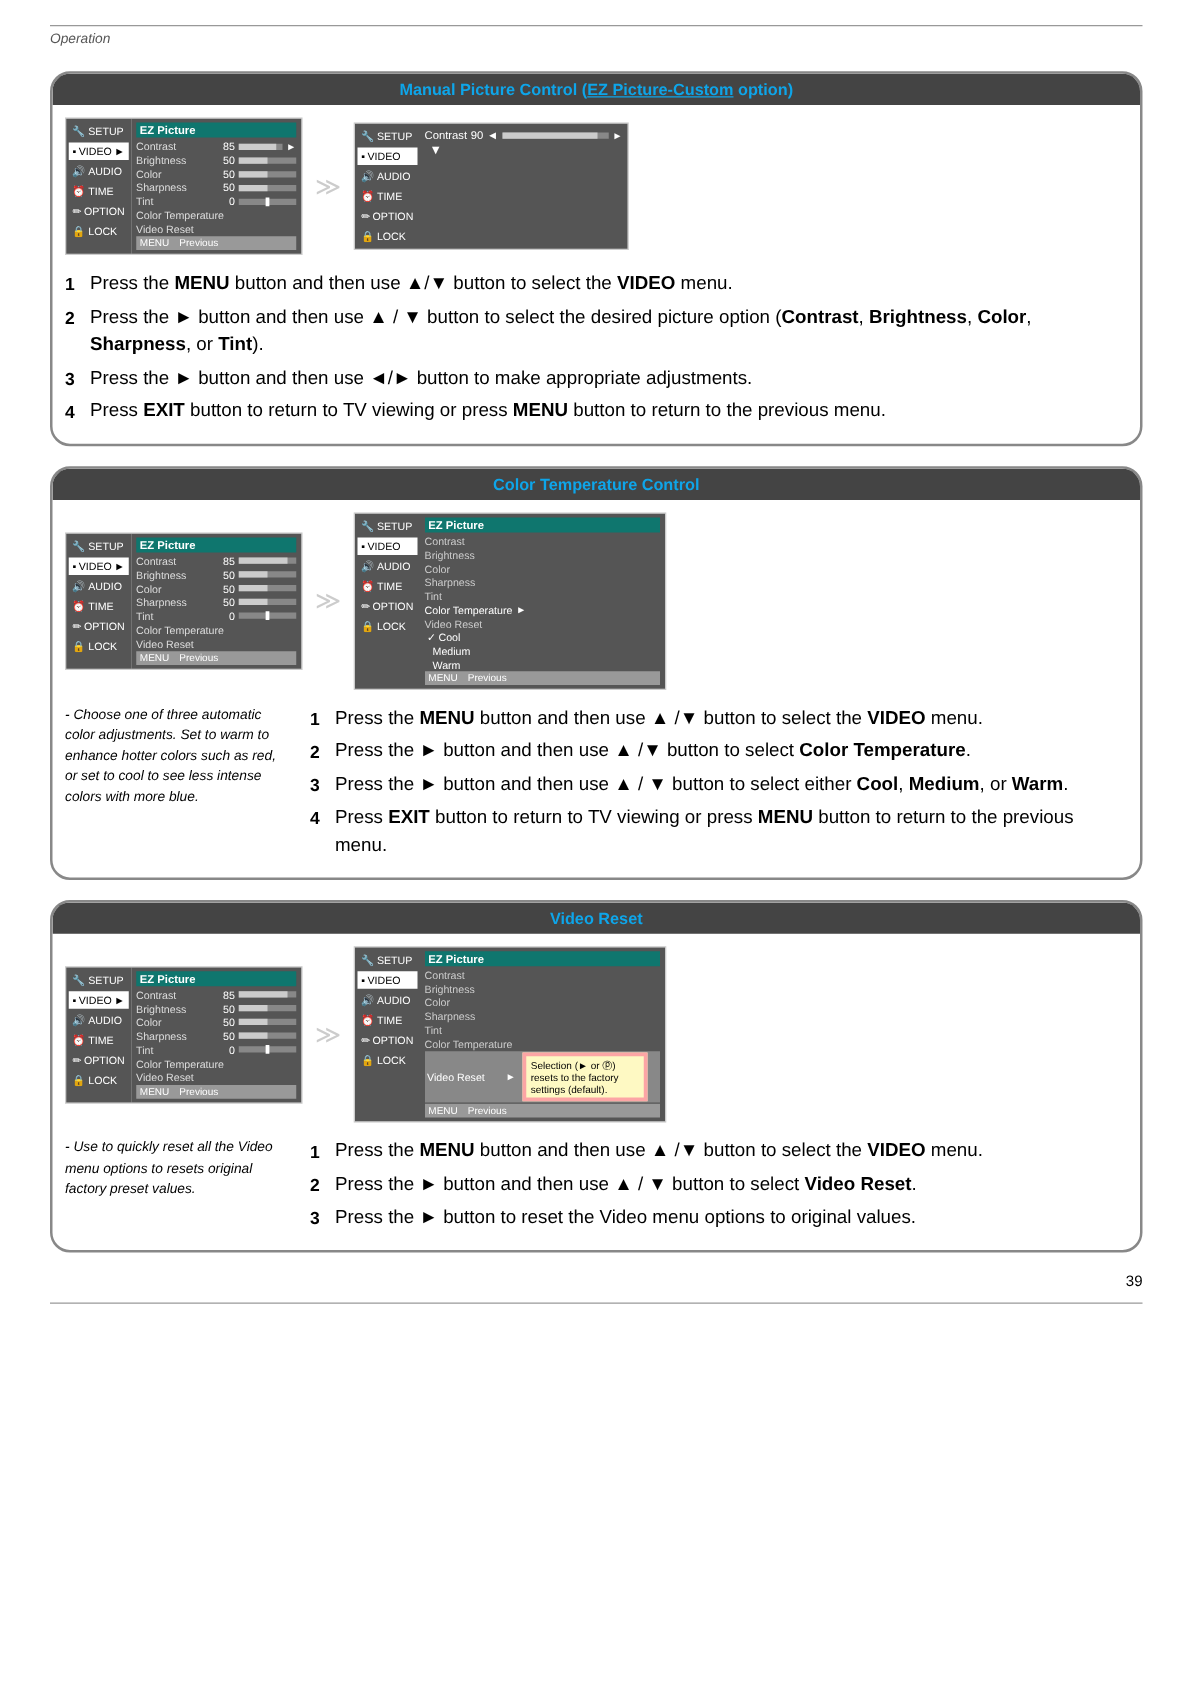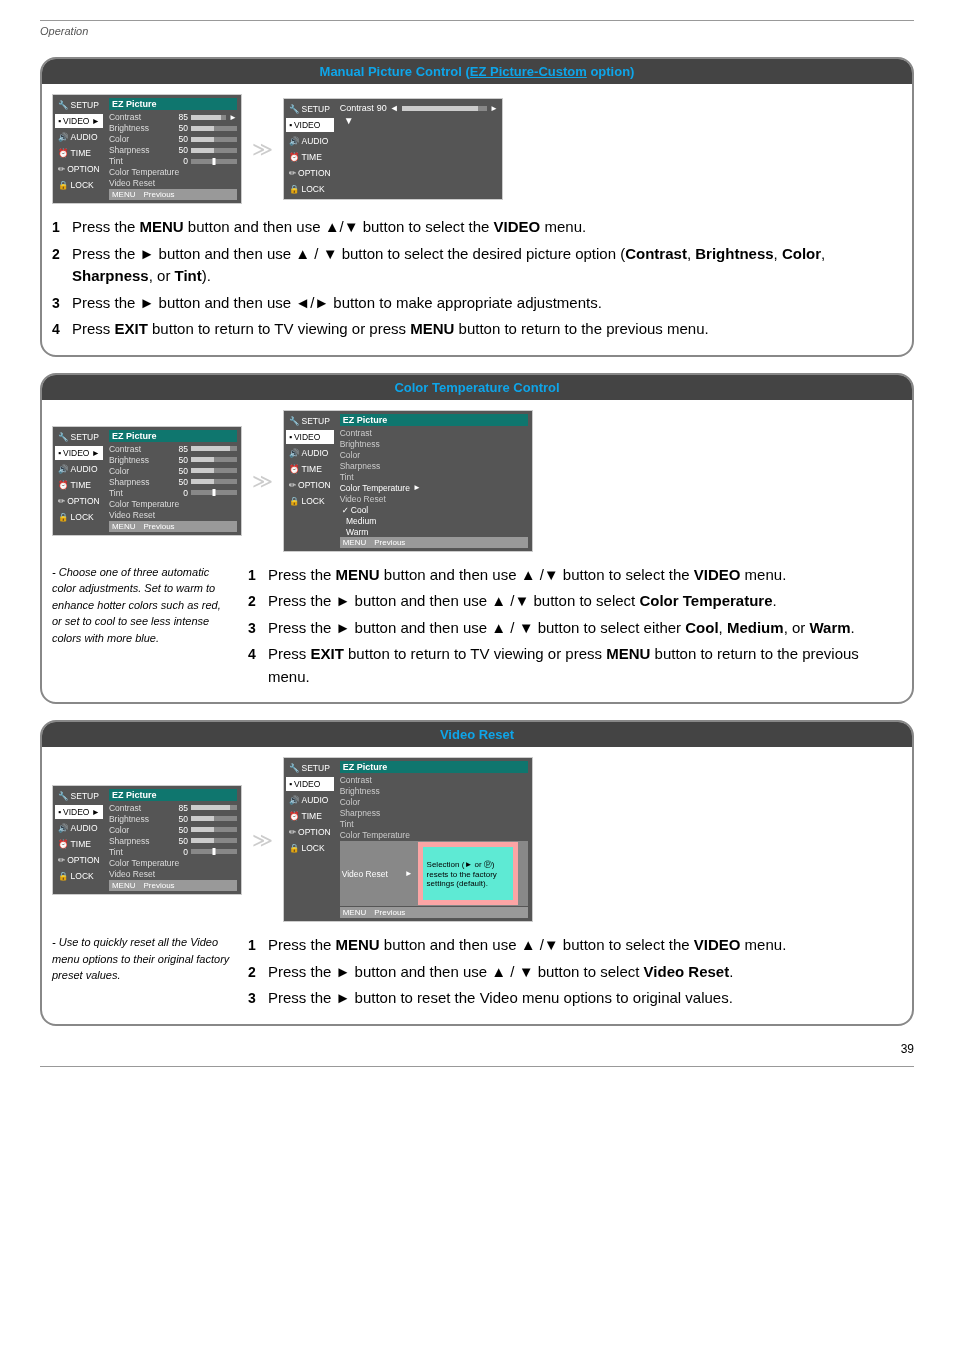--- a/index.html
+++ b/index.html
@@ -245,25 +245,25 @@
       margin-top: 10px;
     }
 
     .bottom-line {
       border-top: 1px solid #999;
       margin-top: 10px;
     }
 
     
     .tooltip-box {
-      background: #5eead4;
-      border: 5px solid #fca5a5;
+      background: #fef9c3;
+      border: 3px solid #fca5a5;
       font-size: 8px;
       color: #000;
-      padding: 12px 4px;
+      padding: 2px 4px;
       max-width: 100px;
       margin-left: 2px;
     }
 
     .menu-row-highlight {
       background: #aaa;
     }
 
     .tint-bar {
       flex: 1;
@@ -805,21 +805,21 @@
             <div class="menu-bottom">
               <span>MENU</span>
                 <span>Previous</span>
             </div>
           </div>
         </div>
       </div>
 
       <div class="instructions-row">
         <div class="side-note">
-          - Use to quickly reset all the Video menu options to their original factory preset values.
+          - Use to quickly reset all the Video menu options to resets original factory preset values.
         </div>
         <div class="steps-col">
           <div class="step-item">
             <span class="step-num">1</span>
             <span class="step-text">Press the <b>MENU</b> button and then use ▲ /▼ button to select the <b>VIDEO</b> menu.</span>
           </div>
           <div class="step-item">
             <span class="step-num">2</span>
             <span class="step-text">Press the ► button and then use ▲ / ▼ button to select <b>Video Reset</b>.</span>
           </div>

